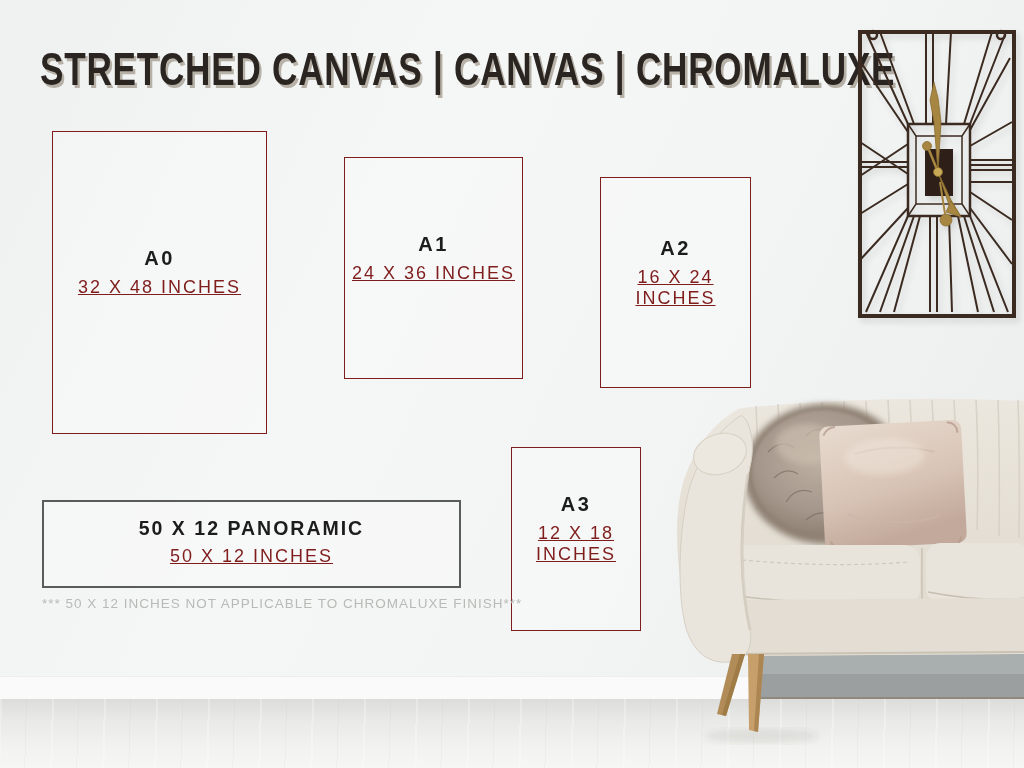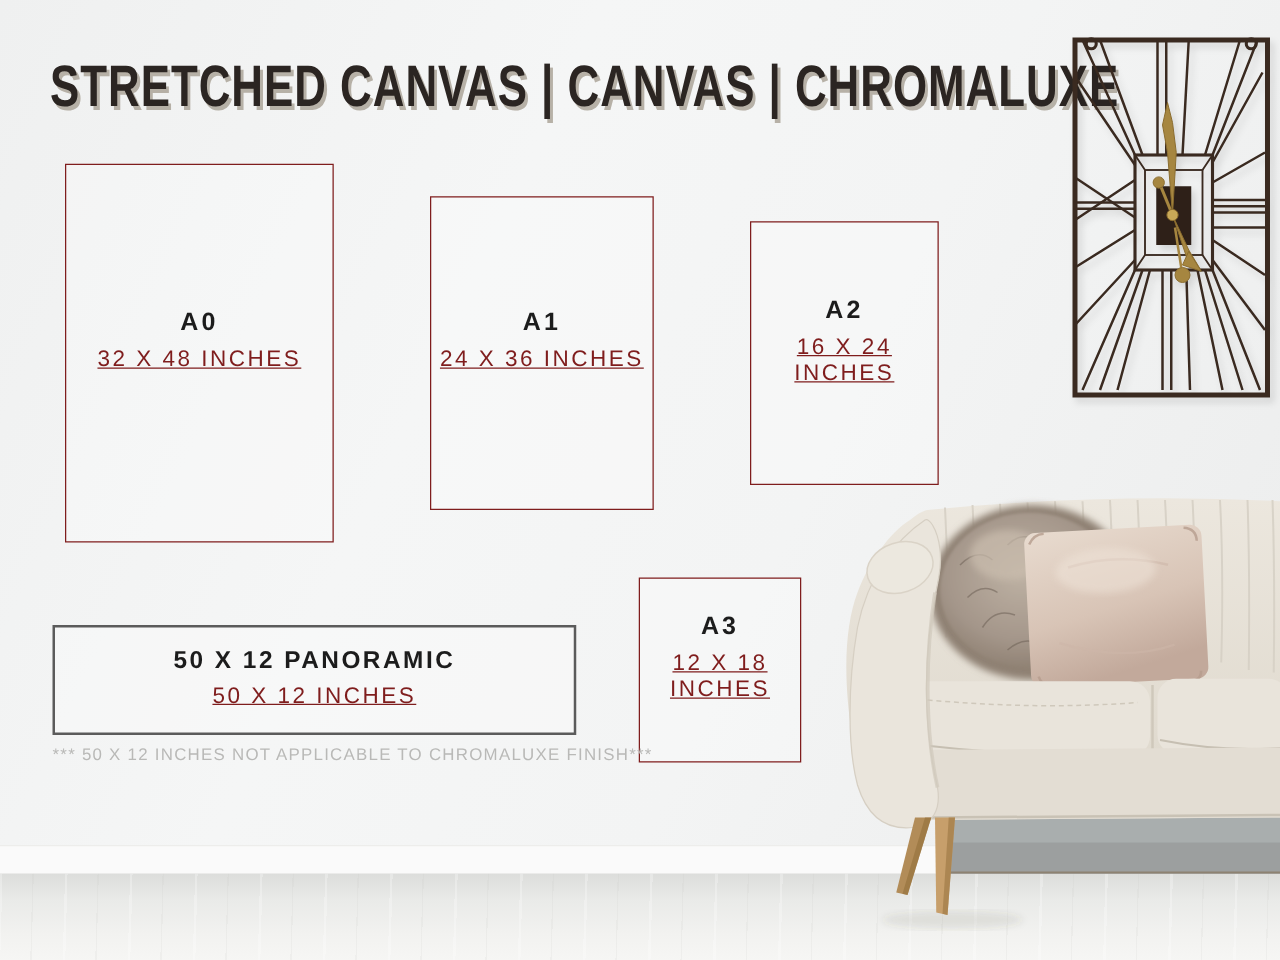--- a/index.html
+++ b/index.html
@@ -30,23 +30,23 @@
   }
   
   .size-box{
     position:absolute;box-sizing:border-box;border:1px solid #7f1d1d;
     background:rgba(255,255,255,.25);
     display:flex;flex-direction:column;align-items:center;justify-content:center;
     text-align:center;
   }
   .size-box .inner{transform:translateY(-10px);}
   .box-a0{left:52px;top:131px;width:215px;height:303px;}
-  .box-a1{left:344px;top:157px;width:179px;height:251px;}
+  .box-a1{left:344px;top:157px;width:179px;height:222px;}
   .box-a2{left:600px;top:177px;width:151px;height:211px;align-items:flex-end;}
-  .box-a3{left:511px;top:462px;width:130px;height:148px;}
+  .box-a3{left:511px;top:447px;width:130px;height:184px;}
   .box-pan{left:42px;top:500px;width:419px;height:88px;border:2px solid #5b5b5b;}
   .box-pan .inner{transform:translateY(-2px);}
   .size-name{
     font-size:20px;font-weight:700;letter-spacing:2.5px;color:#1c1c1c;margin:0 0 7px 0;
   }
   .size-dims{
     font-size:18px;font-weight:400;letter-spacing:2px;color:#7f1d1d;margin:0;text-decoration:underline;
   }
   .box-pan .size-name{font-size:19.5px;letter-spacing:2px;margin-bottom:6px;}
   .disclaimer{

